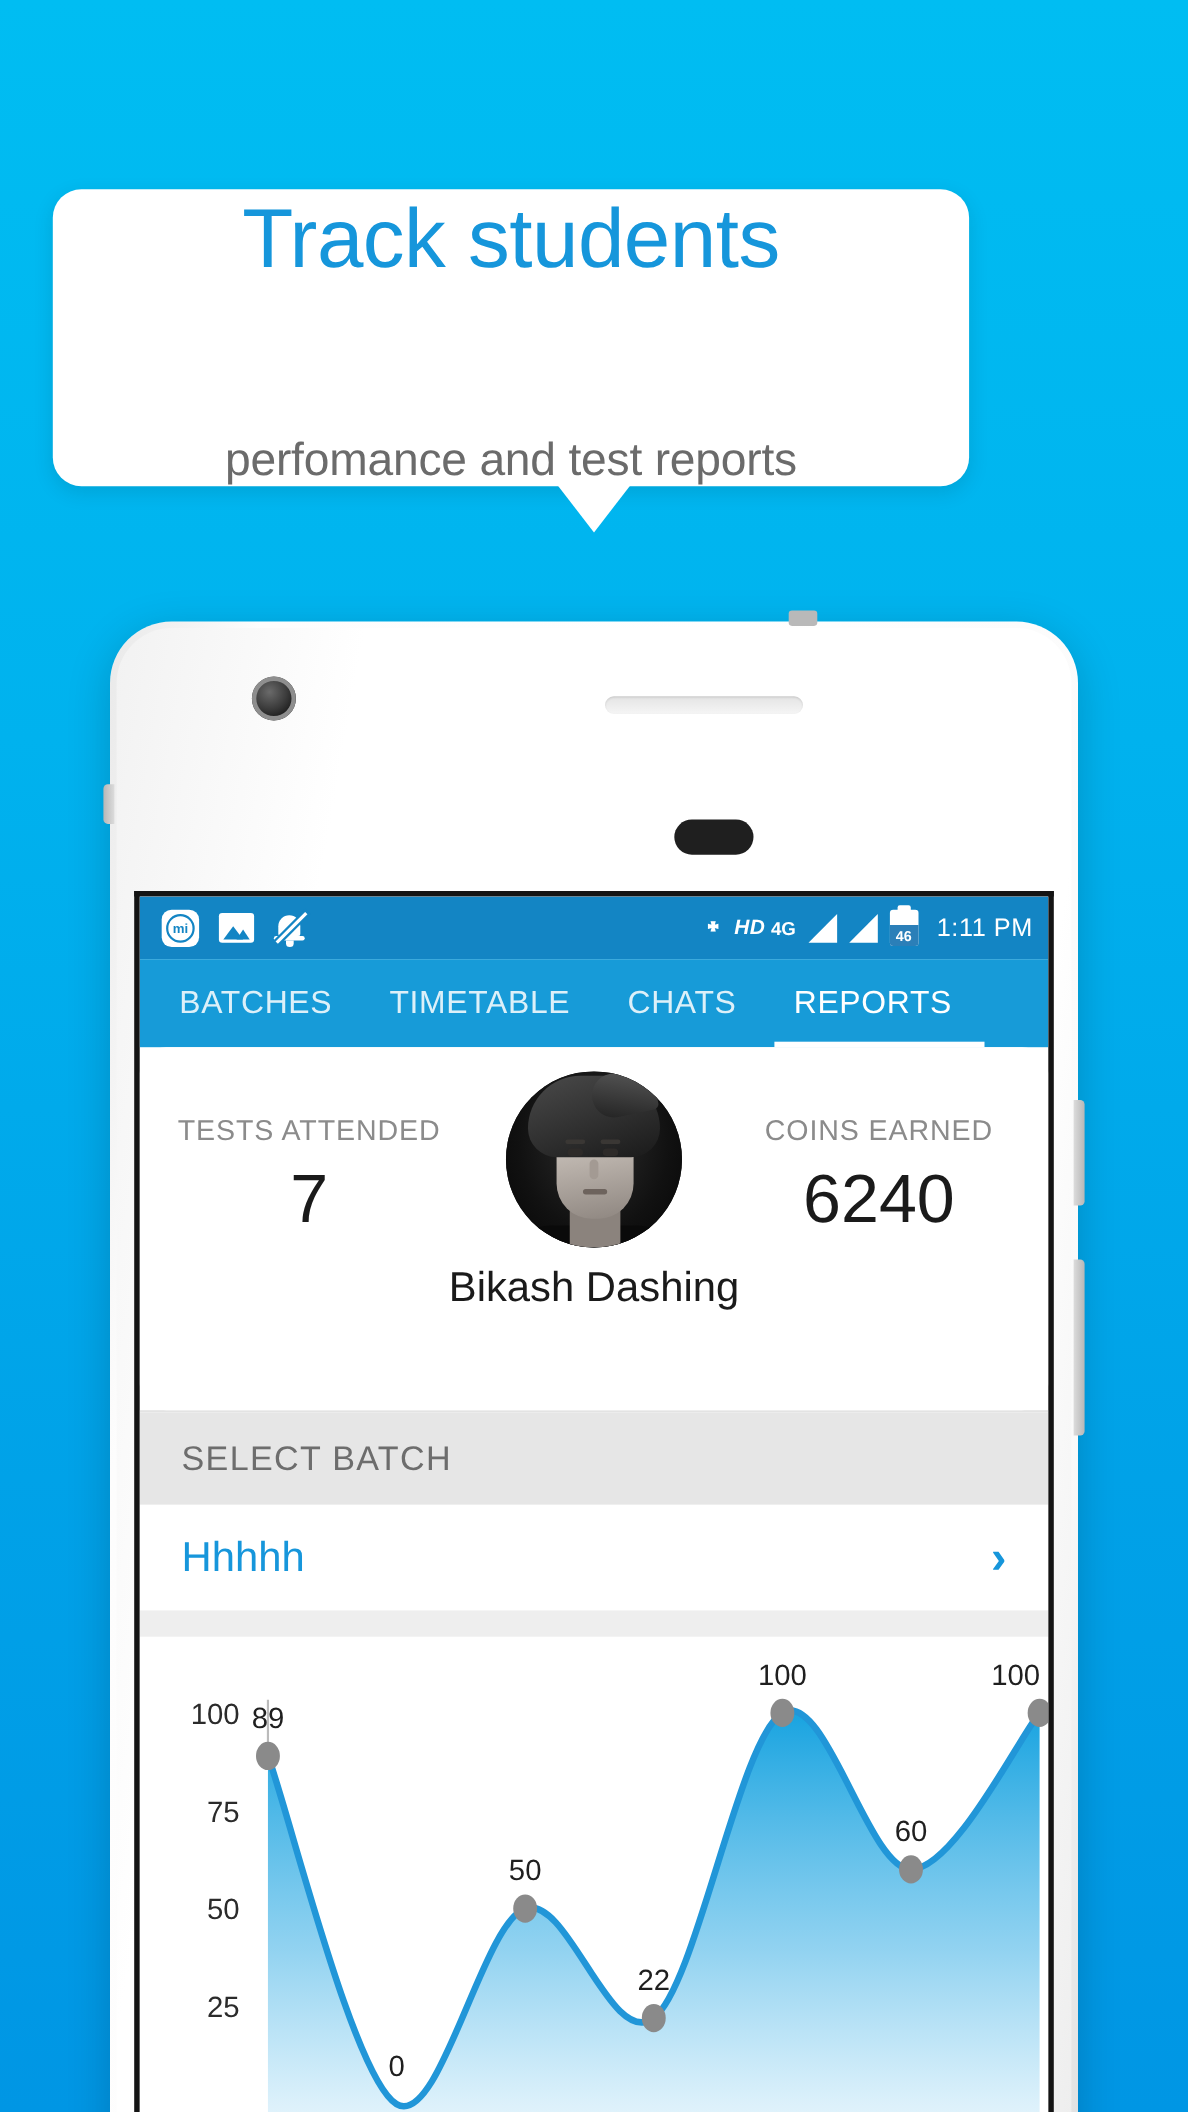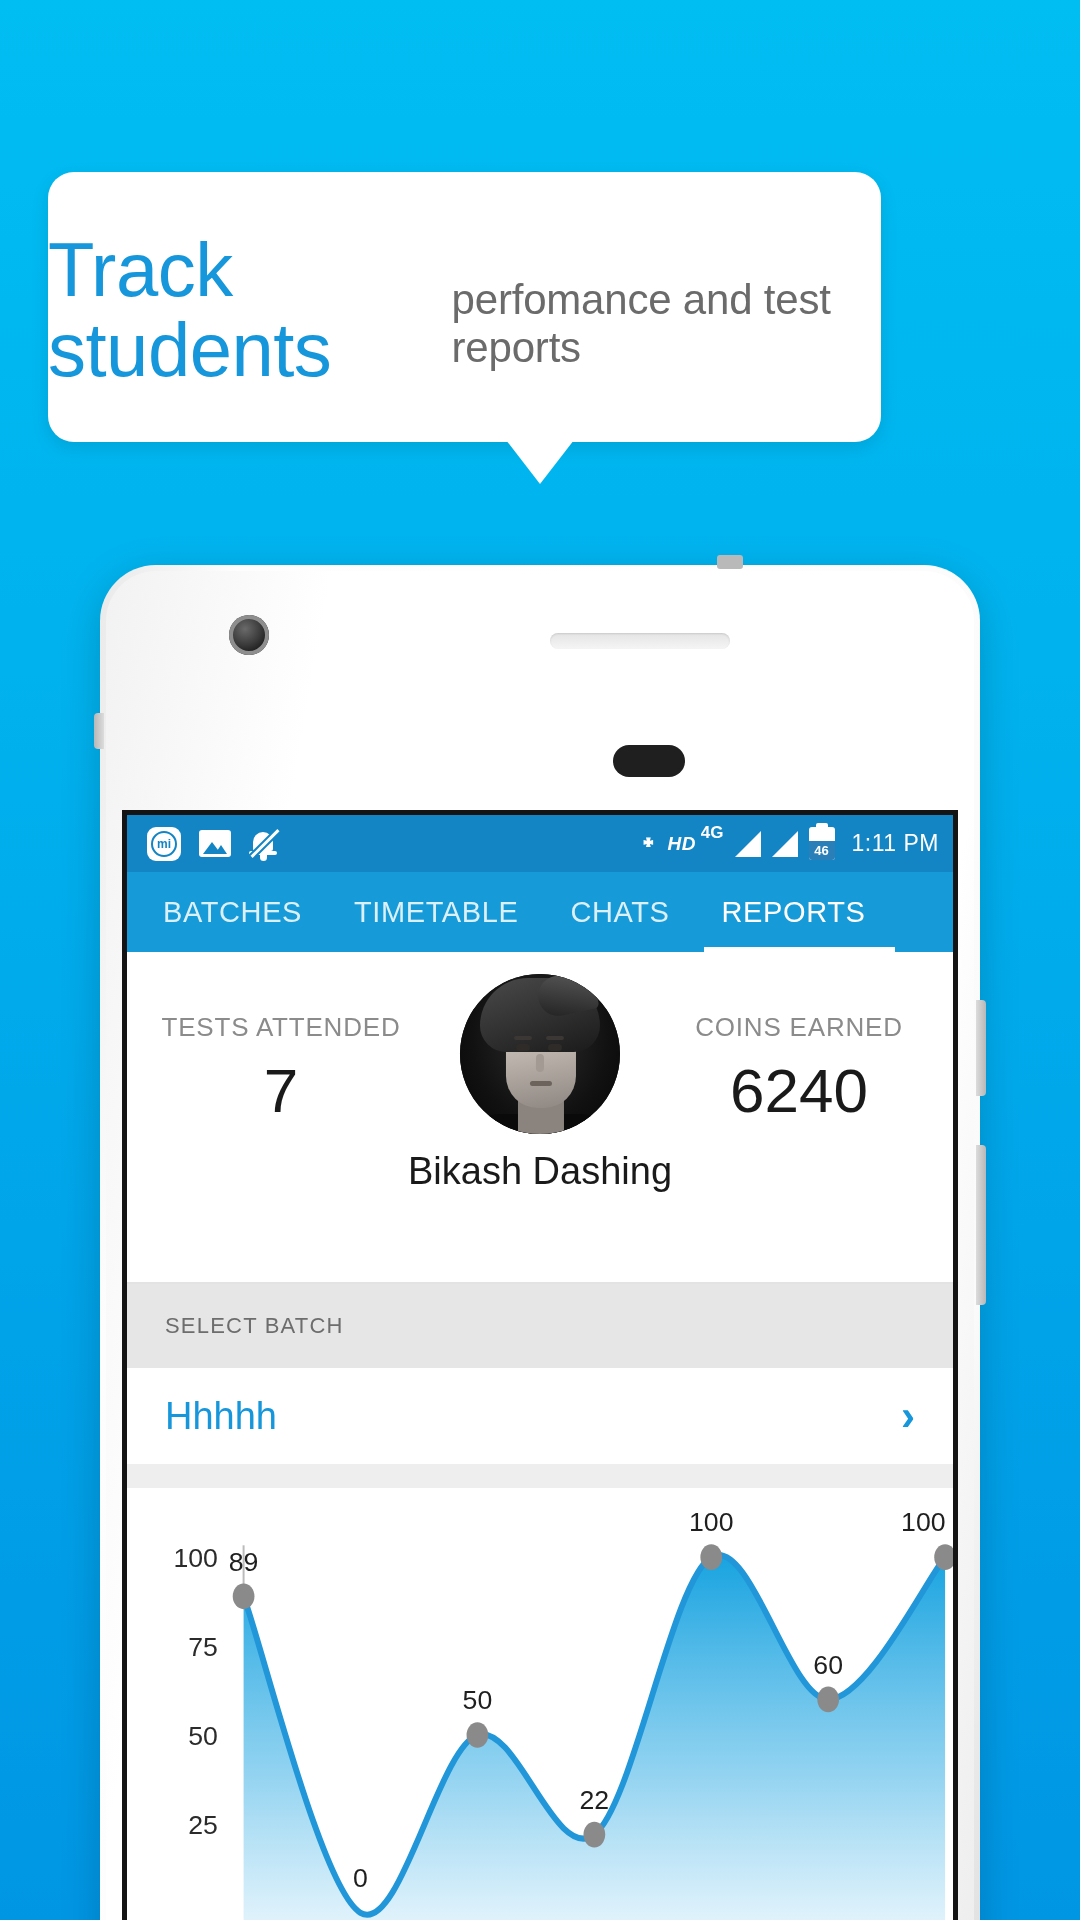--- a/index.html
+++ b/index.html
@@ -8,21 +8,21 @@
     font-family:"Liberation Sans", sans-serif;
     background:linear-gradient(180deg,#00BDF2 0%,#00B2EE 35%,#00A2E8 70%,#0096E4 100%);
     position:relative;
   }
 
   
   #callout {
     position:absolute; left:48px; top:172px; width:833px; height:270px;
     background:#ffffff; border-radius:26px;
     box-shadow:0 6px 18px rgba(0,0,0,0.10);
-    display:flex; flex-direction:row; align-items:center; justify-content:space-between;
+    display:flex; flex-direction:column; align-items:center; justify-content:space-between;
   }
   #callout-tail {
     position:absolute; left:50%; top:440px; transform:translateX(-50%);
     width:0; height:0;
     border-left:34px solid transparent;
     border-right:34px solid transparent;
     border-top:44px solid #ffffff;
   }
   #headline {
     font-size:76px; color:#1696DB; font-weight:400;
@@ -79,21 +79,21 @@
 
   
   #screen {
     position:absolute; left:22px; top:245px; width:836px; height:1255px;
     background:#ffffff; overflow:hidden;
     border-top:5px solid #141414; border-left:5px solid #141414; border-right:5px solid #141414;
   }
 
   
   #statusbar {
-    height:57px; background:#1385C4; display:flex; 
+    height:57px; background:#1385C4; display:flex; align-items:center;
     padding:0 14px 0 20px; color:#fff;
   }
   #status-left{ display:flex; align-items:center; gap:18px; }
   #status-right{ margin-left:auto; display:flex; align-items:center; gap:11px; }
   .mi-icon{
     width:34px; height:34px; border-radius:9px; background:#fff;
     display:flex; align-items:center; justify-content:center;
     font-size:15px; font-weight:bold; color:#1385C4;
   }
   .mi-ring{
@@ -206,21 +206,21 @@
   #avatar .mouth{ position:absolute; left:70px; top:107px; width:22px; height:5px; background:#6d635d; border-radius:3px;}
   #avatar .neck{ position:absolute; left:58px; top:126px; width:46px; height:34px; background:#8b837d;}
   #avatar .shoulders{ position:absolute; left:10px; top:140px; width:140px; height:30px; background:#0a0a0a; border-radius:40px 40px 0 0;}
   #profile-name{ font-size:38px; color:#1a1a1a; margin-top:16px; white-space:nowrap; }
 
   #divider{ height:2px; background:#e3e3e3; }
 
   
   #select-batch-header{
     background:#e6e6e6; height:84px; display:flex; align-items:center;
-    padding-left:38px; font-size:22px; color:#6d6d6d; letter-spacing:1.2px;
+    padding-left:38px; font-size:31px; color:#6d6d6d; letter-spacing:1.2px;
   }
   #batch-row{
     background:#fff; height:96px; display:flex; align-items:center;
     padding:0 38px; justify-content:space-between;
   }
   #batch-name{ font-size:38px; color:#1696DB; }
   #batch-chevron{ color:#1696DB; font-size:42px; font-weight:bold; line-height:1; }
   #gray-strip{ height:24px; background:#eeeeee; }
 
   

